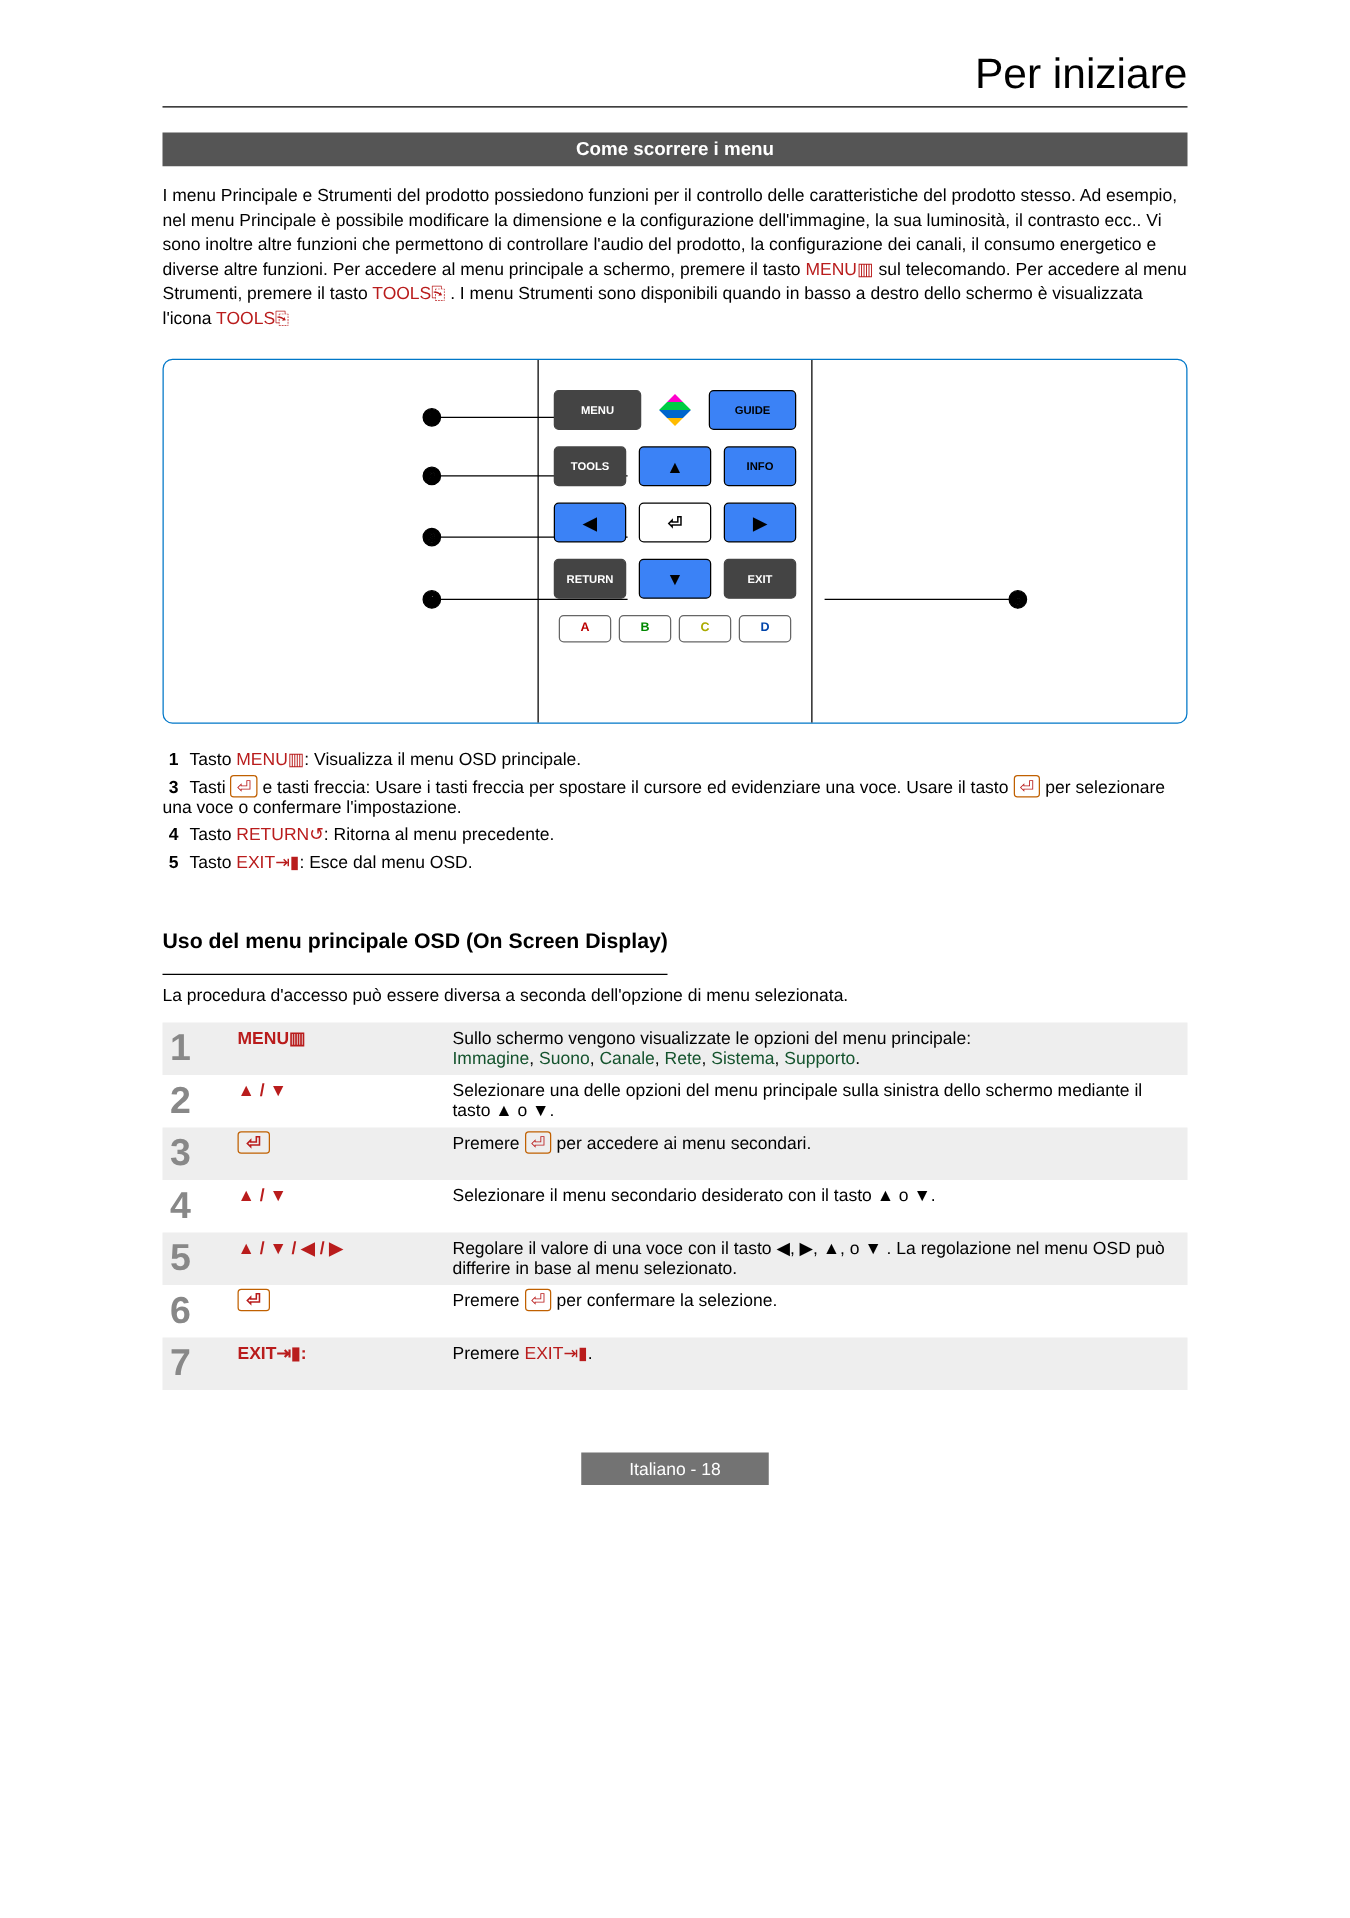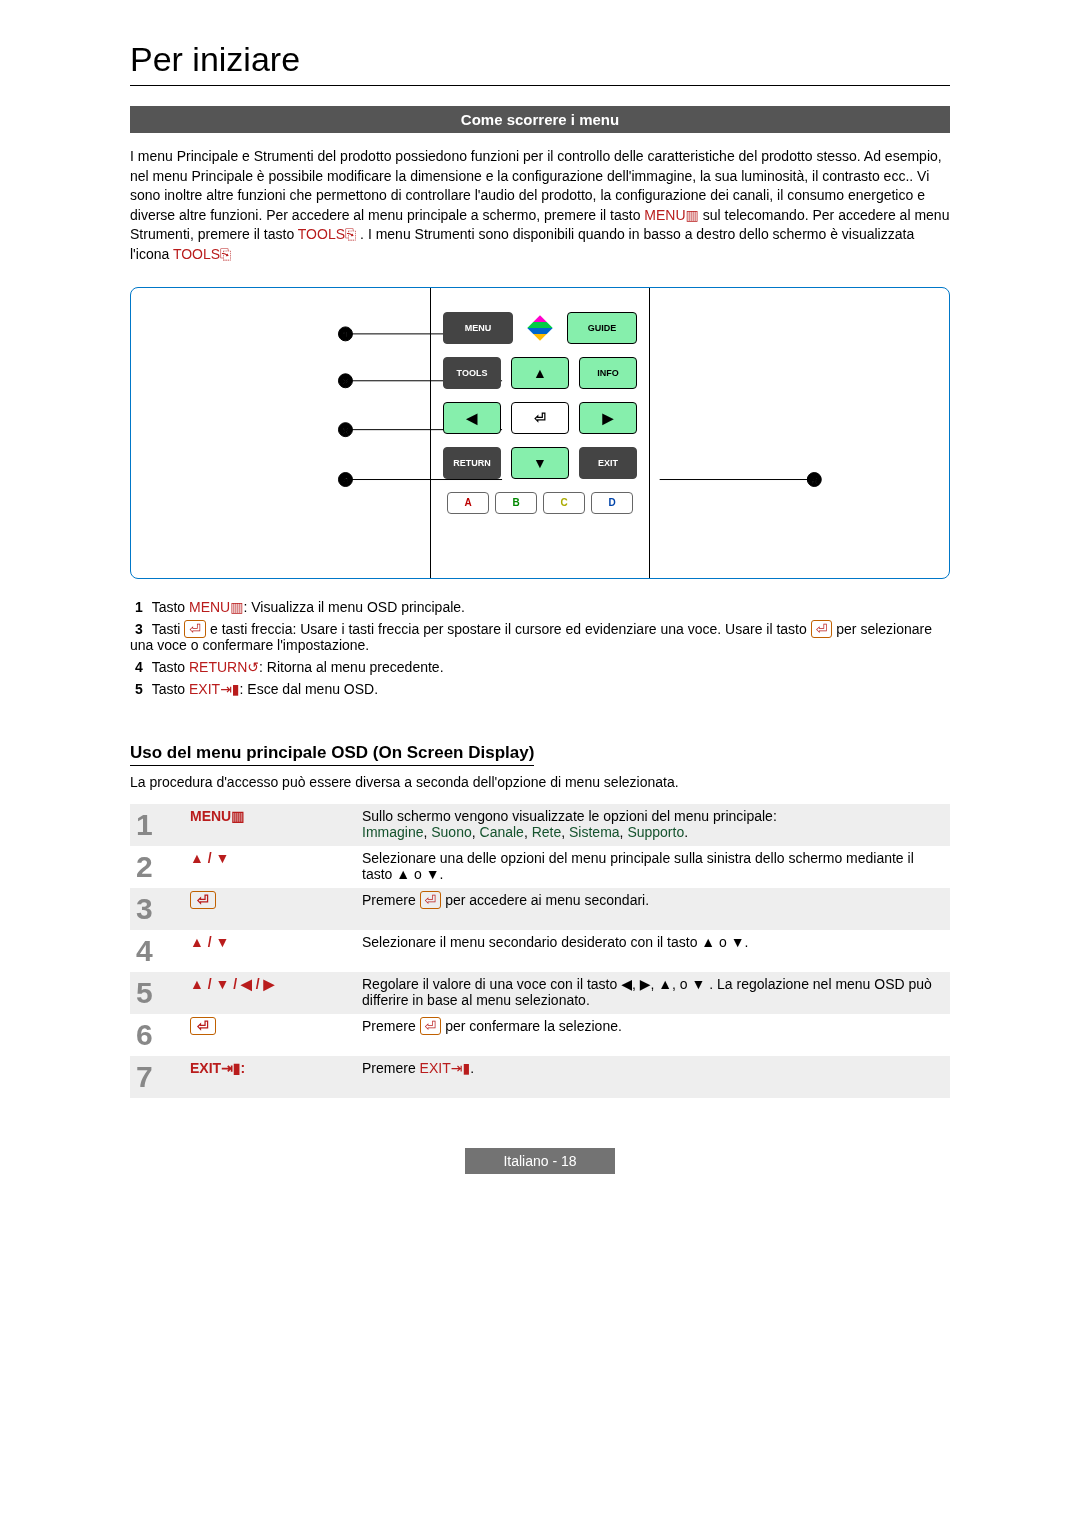--- a/index.html
+++ b/index.html
@@ -17,20 +17,21 @@
     margin: 0 auto;
     padding: 40px 0 30px;
     box-sizing: border-box;
   }
   .title {
     font-size: 34px;
     font-weight: 400;
     border-bottom: 1px solid #000;
     padding-bottom: 6px;
     margin-bottom: 20px;
+    text-align: right;
   }
   .banner {
     background: #555;
     color: #fff;
     font-weight: bold;
     text-align: center;
     padding: 5px 0;
     margin-bottom: 14px;
     font-size: 15px;
   }
@@ -66,21 +67,21 @@
     flex: 1;
     height: 30px;
     border: 1px solid #000;
     border-radius: 4px;
     display: flex;
     flex-direction: column;
     align-items: center;
     justify-content: center;
     font-size: 9px;
     font-weight: bold;
-    background: #86efac;
+    background: #3b82f6;
   }
   .btn.dark { background: #444; color: #fff; border-color: #444; }
   .btn.arrow { font-size: 14px; }
   .btn.center { background: #fff; }
   .color-row { display: flex; gap: 6px; justify-content: center; }
   .cbtn {
     width: 40px; height: 20px;
     border: 1px solid #666; border-radius: 4px;
     font-size: 10px; font-weight: bold;
     display: flex; align-items: center; justify-content: center;
@@ -96,21 +97,21 @@
   .legend .num {
     display:inline-block; width:18px; font-weight:bold; text-align:center;
   }
 
   
   .osd-h {
     font-weight: bold;
     font-size: 17px;
     border-bottom: 1px solid #000;
     display: inline-block;
-    padding-bottom: 2px;
+    padding-bottom: 16px;
     margin-top: 40px;
     margin-bottom: 8px;
   }
   .osd-intro { margin-bottom: 14px; }
   table.steps { border-collapse: collapse; width: 100%; }
   table.steps td { vertical-align: top; padding: 4px 6px; }
   table.steps tr:nth-child(odd) { background: #eee; }
   td.num-big {
     font-size: 30px; font-weight: bold; color: #888; width: 42px;
   }

